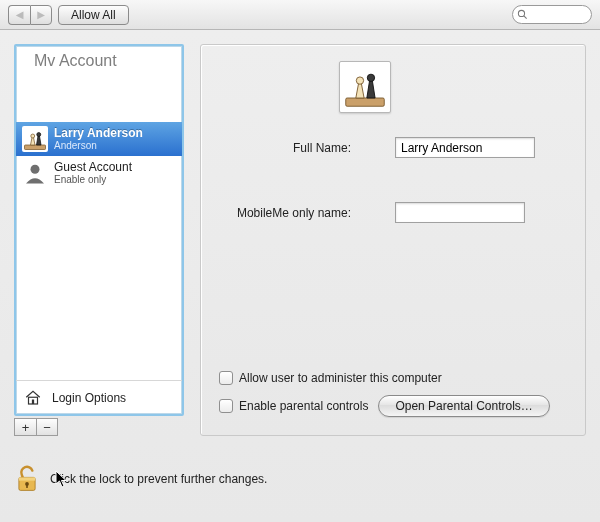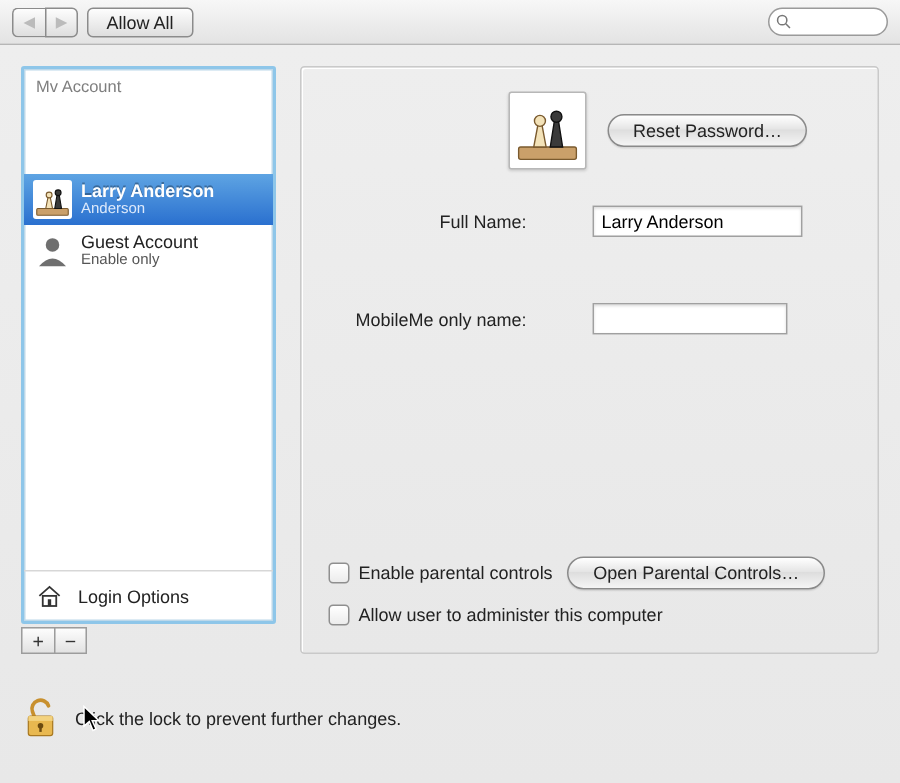--- a/index.html
+++ b/index.html
@@ -43,21 +43,21 @@
   .panels { display:flex; gap:16px; height:392px; }
 
   
   .sidebar-wrap { display:flex; flex-direction:column; width:170px; }
   .sidebar {
     flex:1; background:#fff; border:2px solid #8ec6e9; border-radius:2px;
     box-shadow:0 0 0 1px #bcd8ea inset; display:flex; flex-direction:column;
     overflow:hidden;
   }
   .sb-header {
-    font-size:11px; color:#7e7e7e; padding:6px 8px 2px 8px;
+    font-size:16px; color:#7e7e7e; padding:6px 8px 2px 8px;margin-left:10px;
   }
   .sb-gap { height:50px; }
   .sb-item {
     display:flex; align-items:center; height:34px; padding:0 6px; gap:6px;
   }
   .sb-item.selected {
     background:linear-gradient(#5ea4e3,#2a70cf); color:#fff;
   }
   .sb-item .info { display:flex; flex-direction:column; line-height:1.1; }
   .sb-item .title { font-size:12px; }
@@ -209,40 +209,39 @@
       <div class="row-top">
         <div class="big-avatar">
           <svg viewBox="0 0 48 48" width="44" height="44">
             <rect x="3" y="36" width="42" height="9" rx="1.5" fill="#caa06a" stroke="#7a5a2e"></rect>
             <path d="M14 36 l3 -16 h3 l3 16 z" fill="#f3e2b8" stroke="#7a5a2e"></path>
             <circle cx="18.5" cy="17" r="4" fill="#f3e2b8" stroke="#7a5a2e"></circle>
             <path d="M26 36 l3 -19 h3 l3 19 z" fill="#3a3a3a" stroke="#111"></path>
             <circle cx="30.5" cy="14" r="4" fill="#3a3a3a" stroke="#111"></circle>
           </svg>
         </div>
-        <div class="aqua-btn">Reset Password…</div>
       </div>
 
       <div class="form">
         <label>Full Name:</label>
         <input class="txt wide" type="text" value="Larry Anderson" style="">
 
         <label>MobileMe only name:</label>
         <input class="txt small" type="text" value="" style="">
       </div>
 
       <div class="check-area">
+        <div class="chk-row">
+          <div class="chk"></div>
+          <span>Allow user to administer this computer</span>
+        </div>
         <div class="chk-row">
           <div class="chk"></div>
           <span>Enable parental controls</span>
           <div class="aqua-btn" style="margin-left:4px;">Open Parental Controls…</div>
-        </div>
-        <div class="chk-row">
-          <div class="chk"></div>
-          <span>Allow user to administer this computer</span>
         </div>
       </div>
     </div>
 
   </div>
 
   <div class="lock-row">
     <svg class="lock-icon" viewBox="0 0 32 36">
       <path d="M9 14 v-4 a7 7 0 0 1 14 0" fill="none" stroke="#c8902e" stroke-width="3" stroke-linecap="round" transform="rotate(-20 16 10)"></path>
       <rect x="6" y="16" width="20" height="16" rx="2" fill="#e8b850" stroke="#a87820"></rect>

